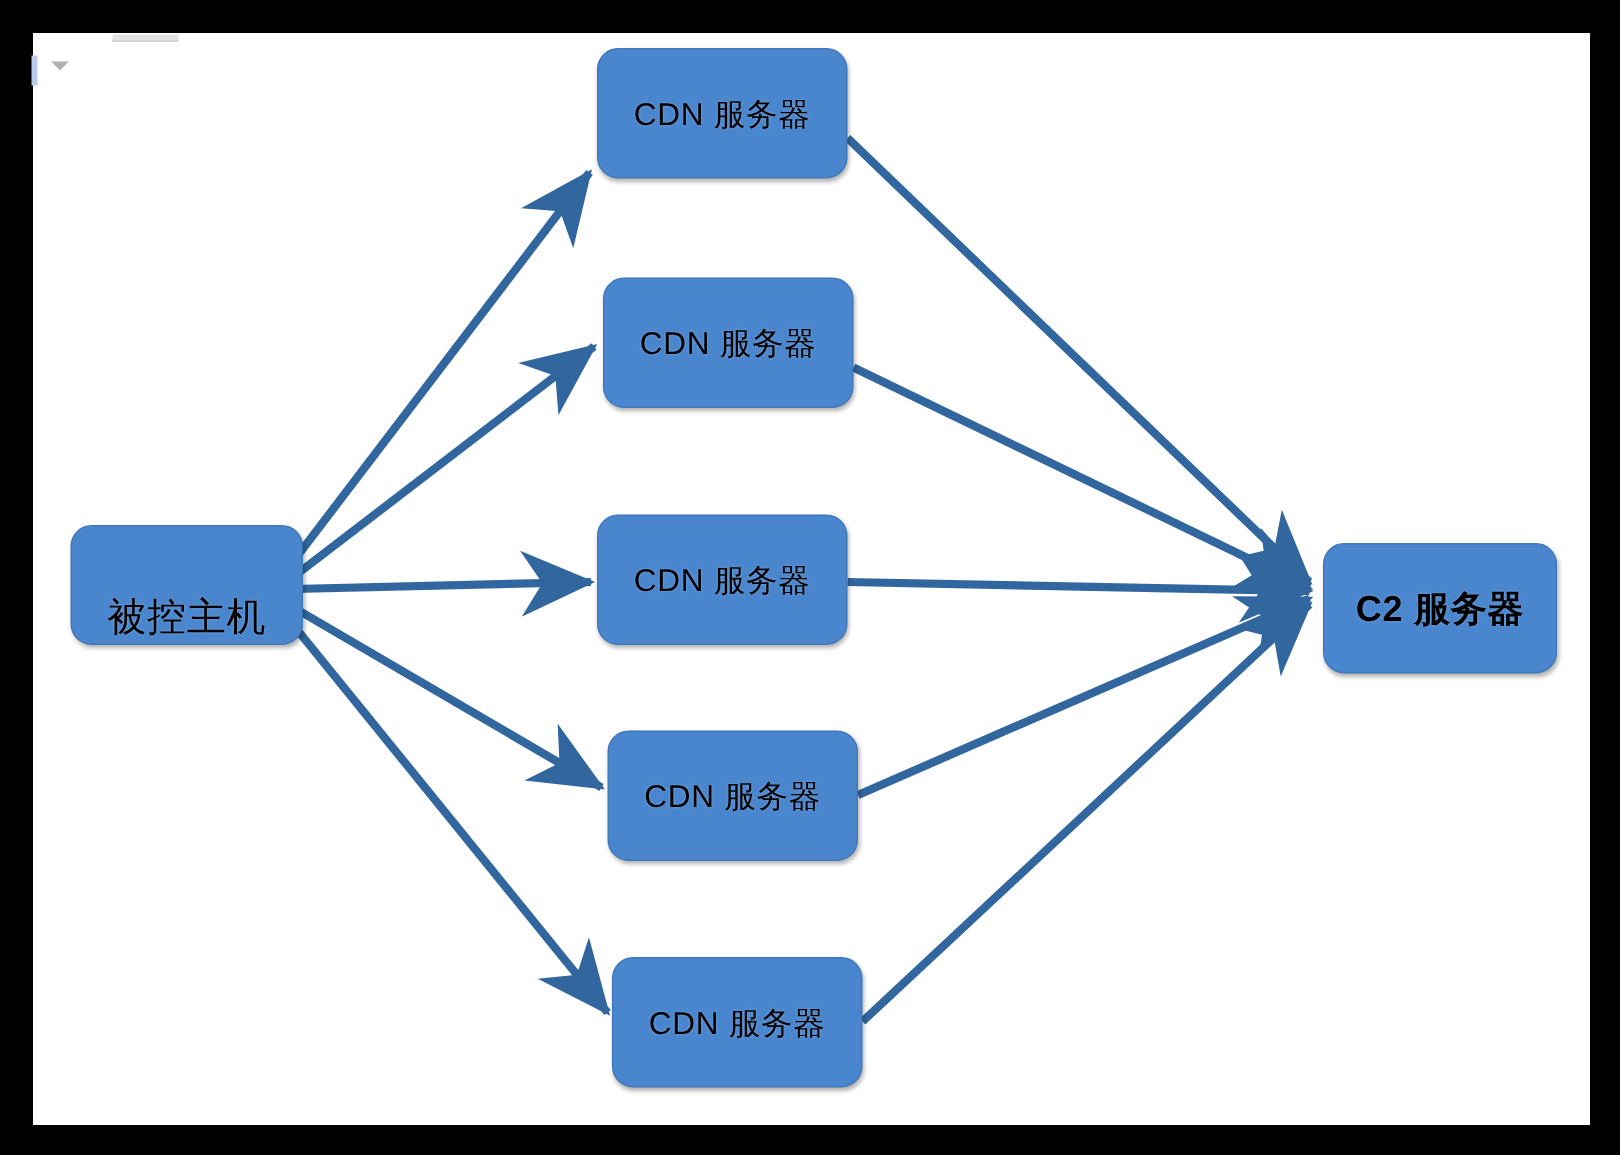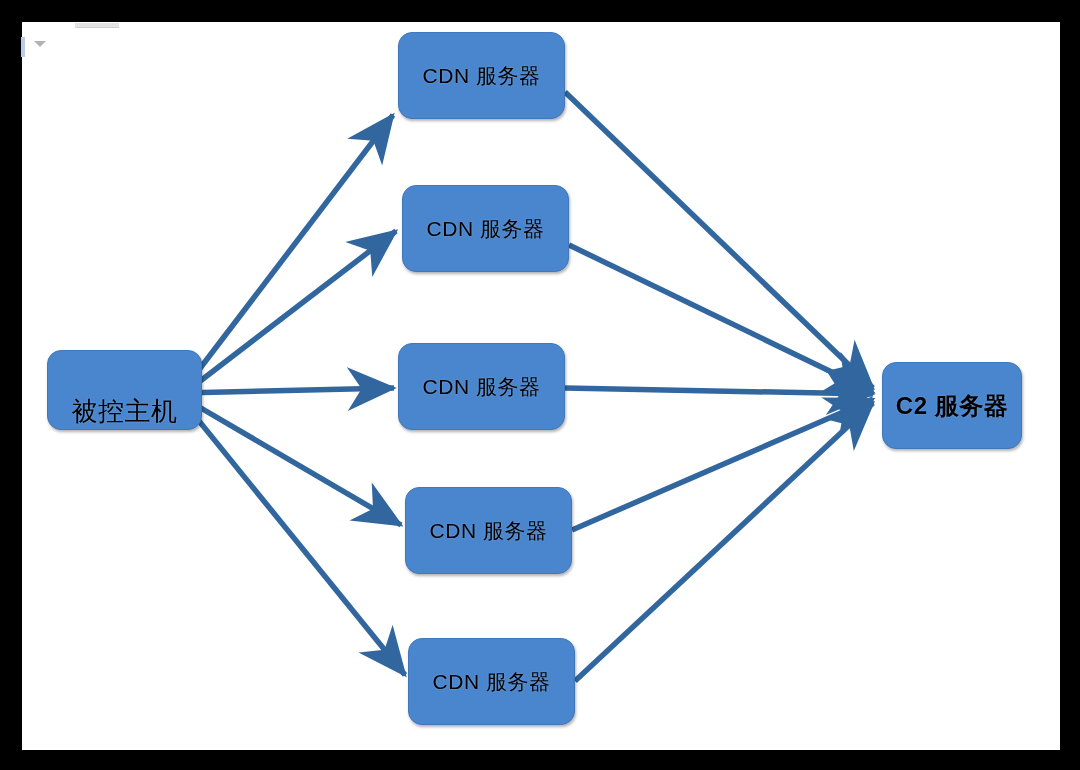--- a/index.html
+++ b/index.html
@@ -158,19 +158,19 @@
       </div>
 
       <div class="node node-cdn" style="left:383px; top:465px; width:167px; height:87px;">
         <span>CDN 服务器</span>
       </div>
 
       <div class="node node-cdn" style="left:386px; top:616px; width:167px; height:87px;">
         <span>CDN 服务器</span>
       </div>
 
-      <div class="node node-c2" style="left:860px; top:340px; width:140px; height:87px;">
+      <div class="node node-c2" style="left:860px; top:340px; width:156px; height:87px;">
         <span>C2 服务器</span>
       </div>
 
     </div>
   </div>
 </div>
 
 </body></html>

